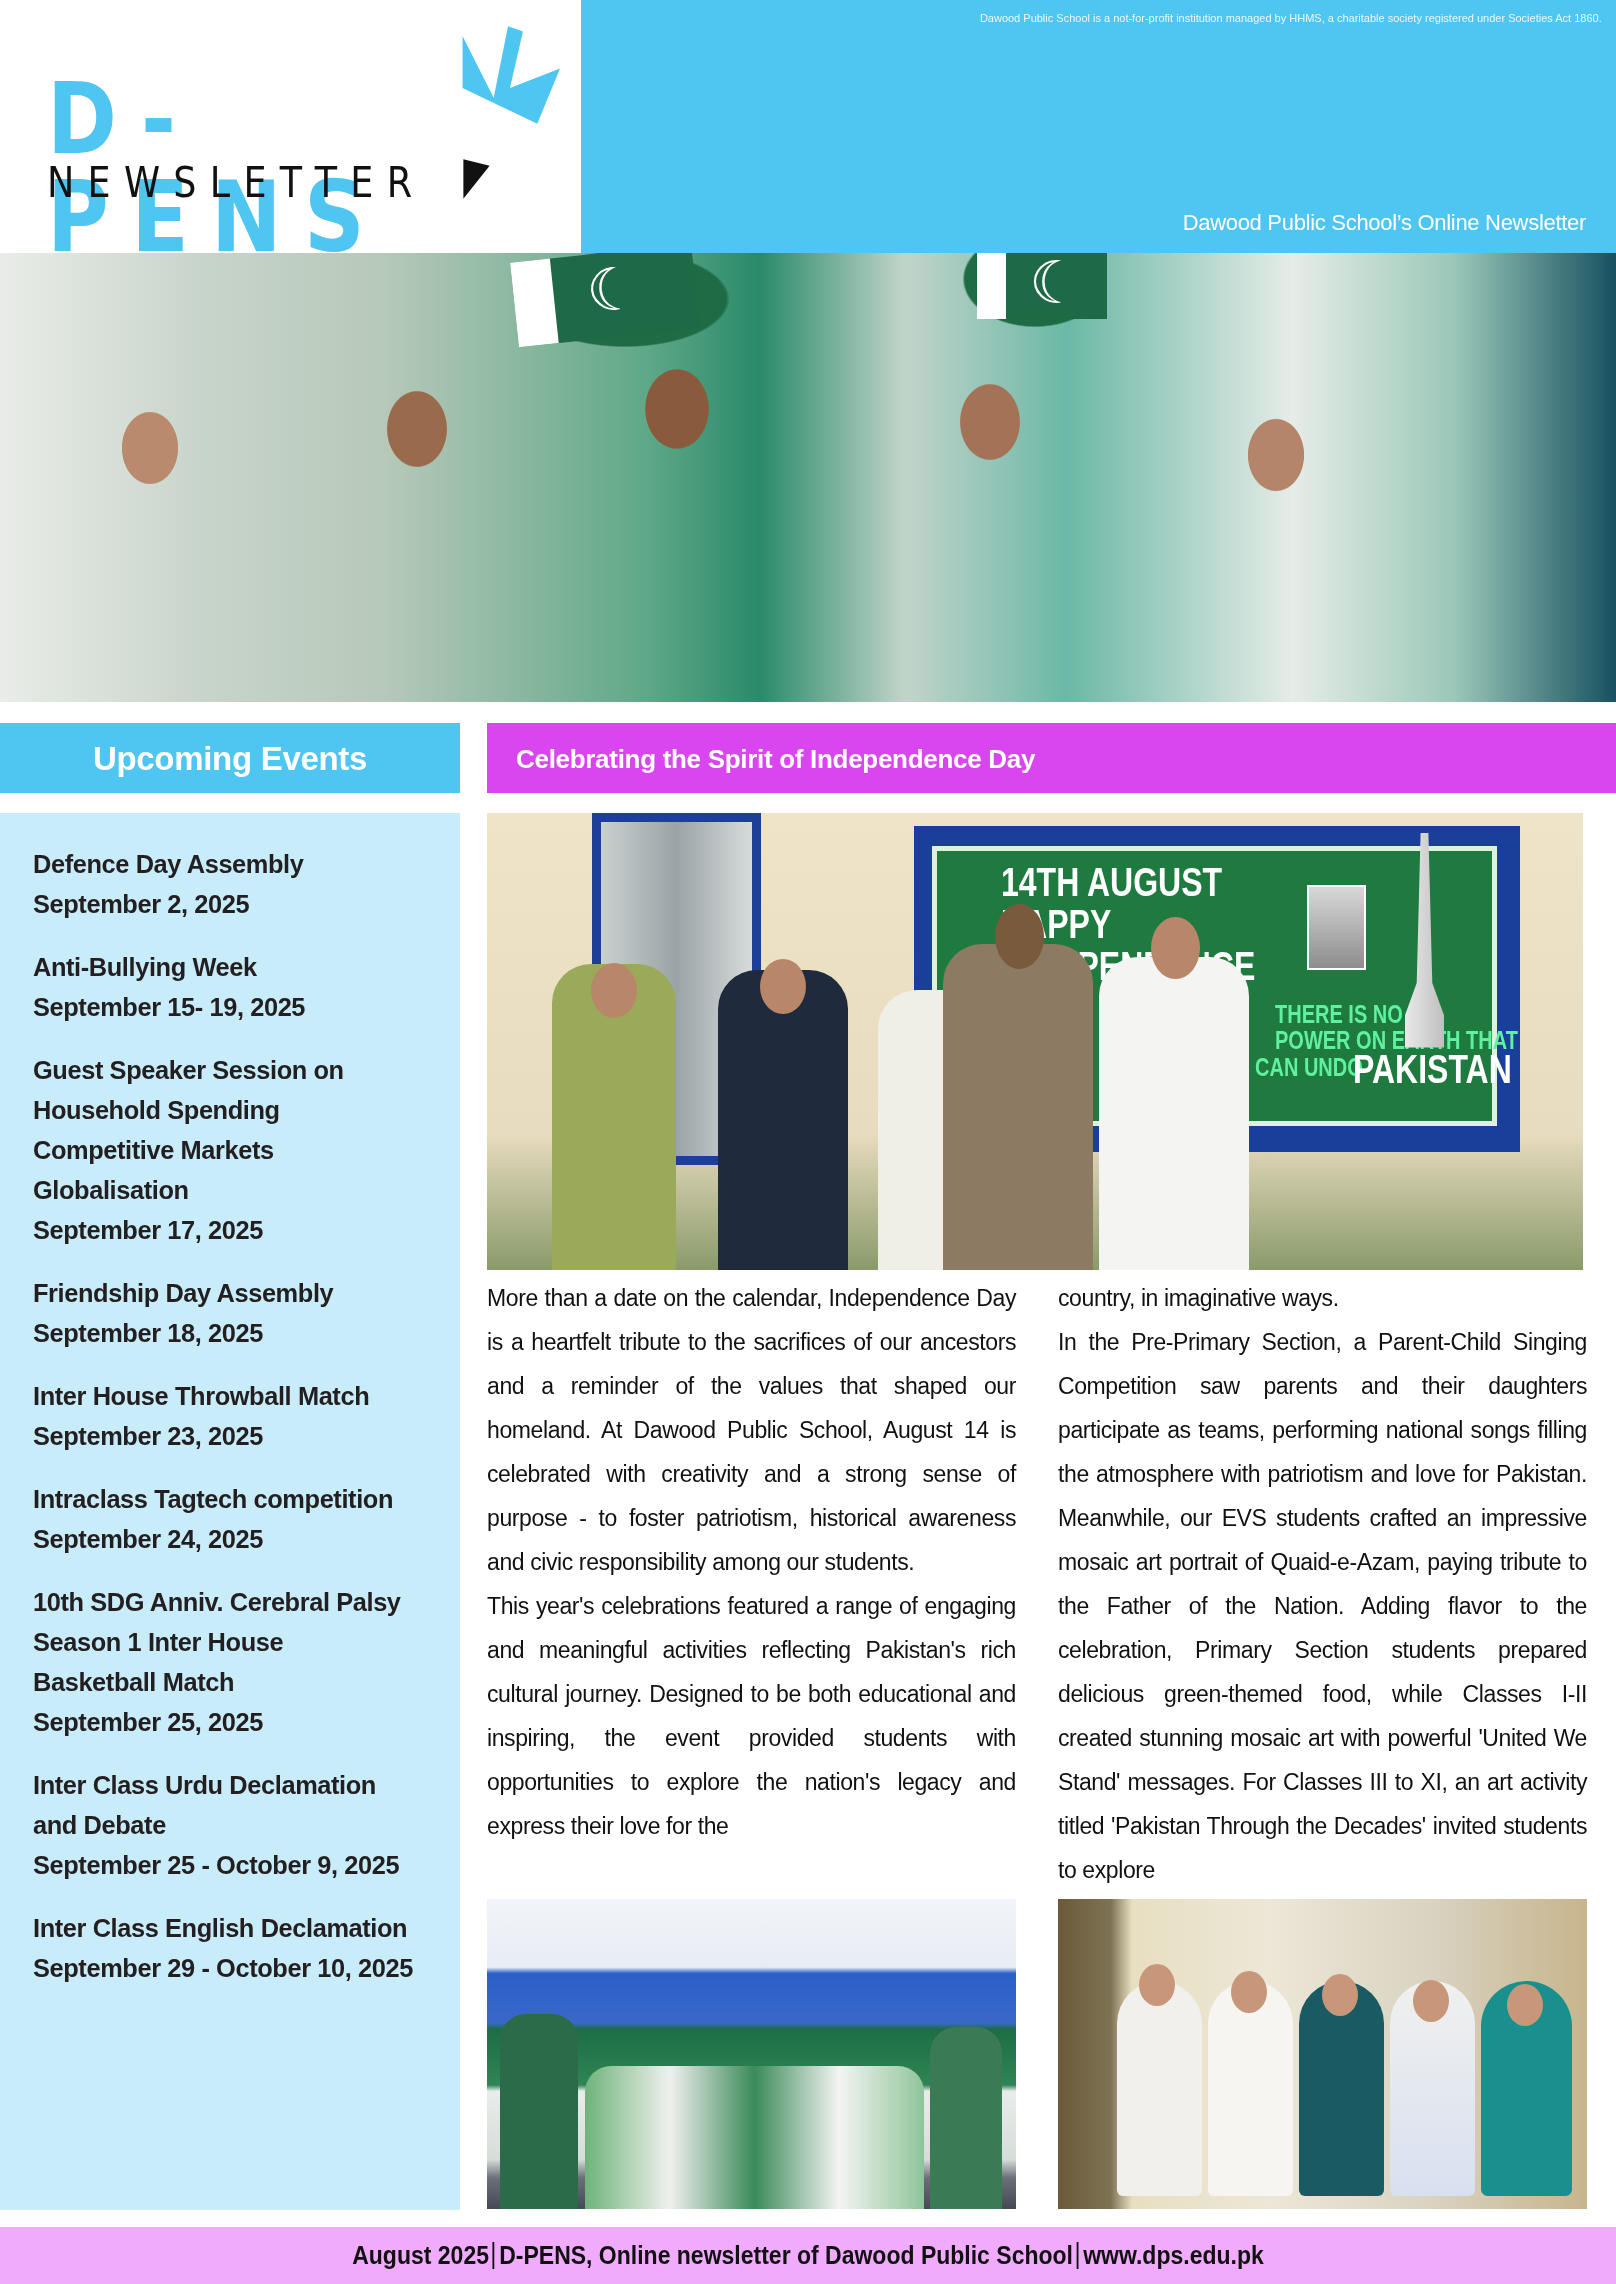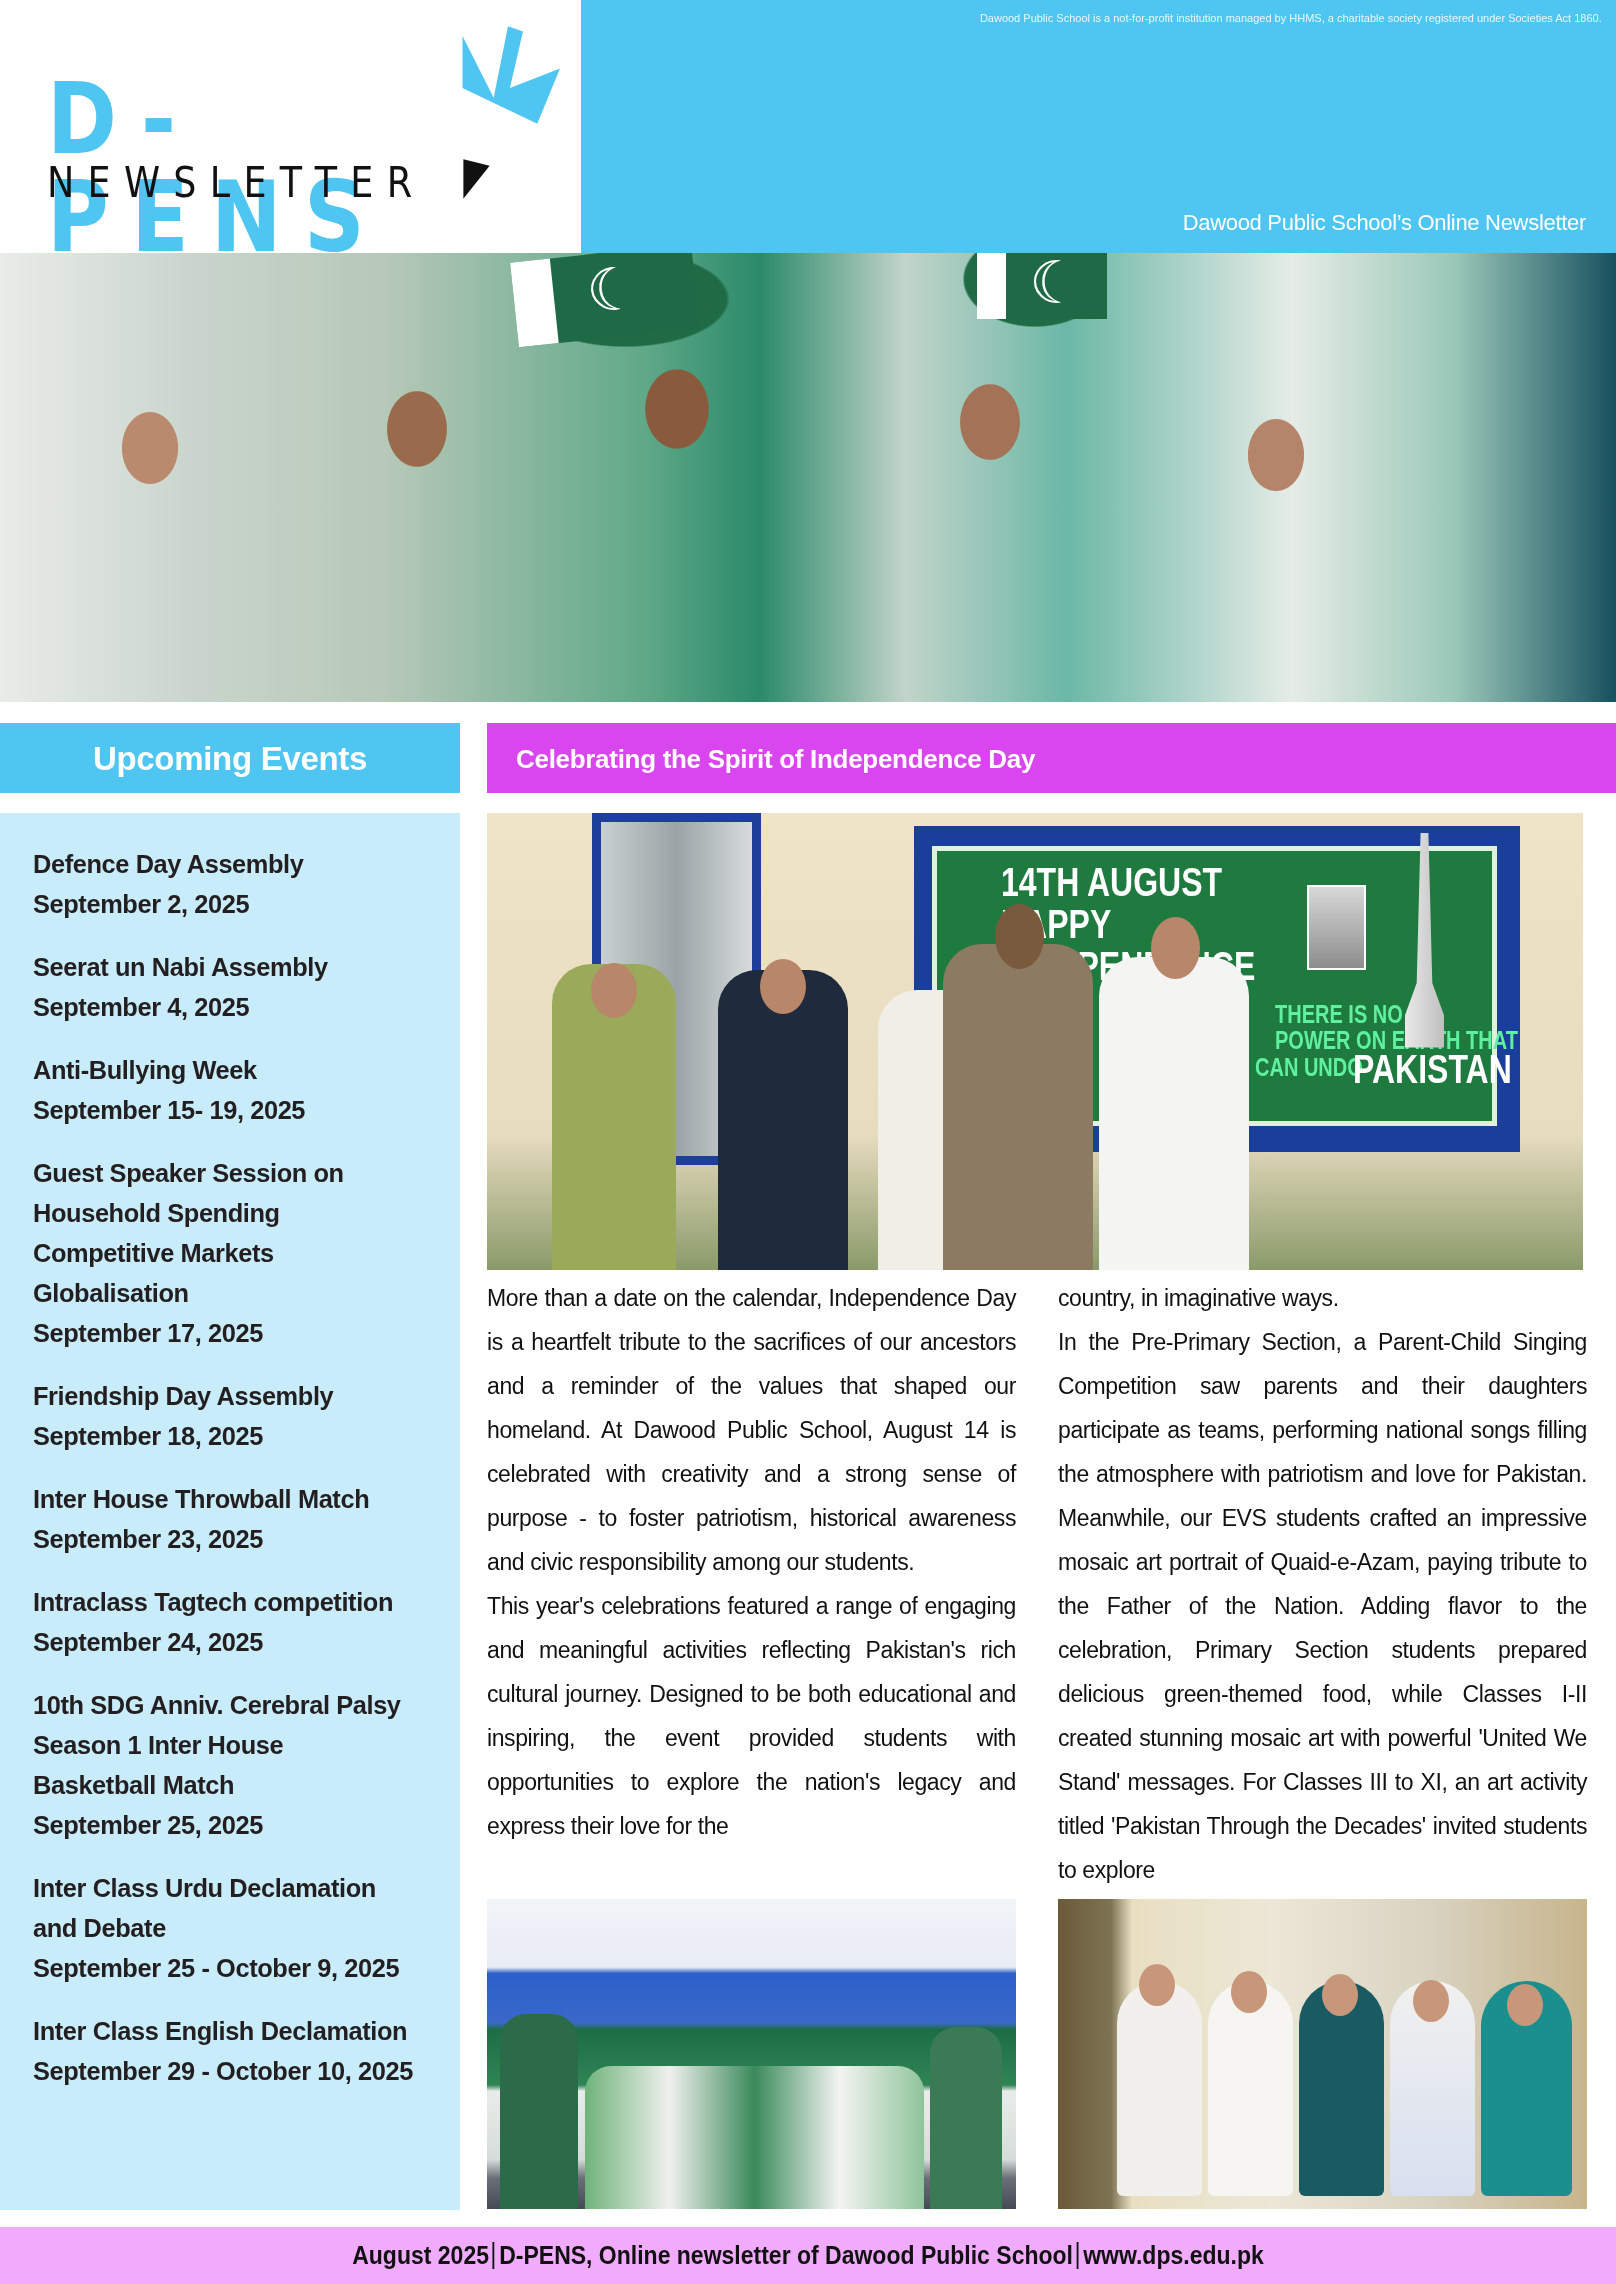--- a/index.html
+++ b/index.html
@@ -110,24 +110,20 @@
   <div class="events-title">Upcoming Events</div>
 </div>
 
 <div class="events-panel">
   <ul class="events-list" id="events-list">
       <li class="event-item">
         <span class="event-name">Defence Day Assembly</span>
         <span class="event-date">September 2, 2025</span>
       </li>
       <li class="event-item">
-        <span class="event-name">Seerat un Nabi Assembly</span>
-        <span class="event-date">September 4, 2025</span>
-      </li>
-      <li class="event-item">
         <span class="event-name">Anti-Bullying Week</span>
         <span class="event-date">September 15- 19, 2025</span>
       </li>
       <li class="event-item">
         <span class="event-name">Guest Speaker Session on</span>
         <span class="event-name">Household Spending</span>
         <span class="event-name">Competitive Markets</span>
         <span class="event-name">Globalisation</span>
         <span class="event-date">September 17, 2025</span>
       </li>

